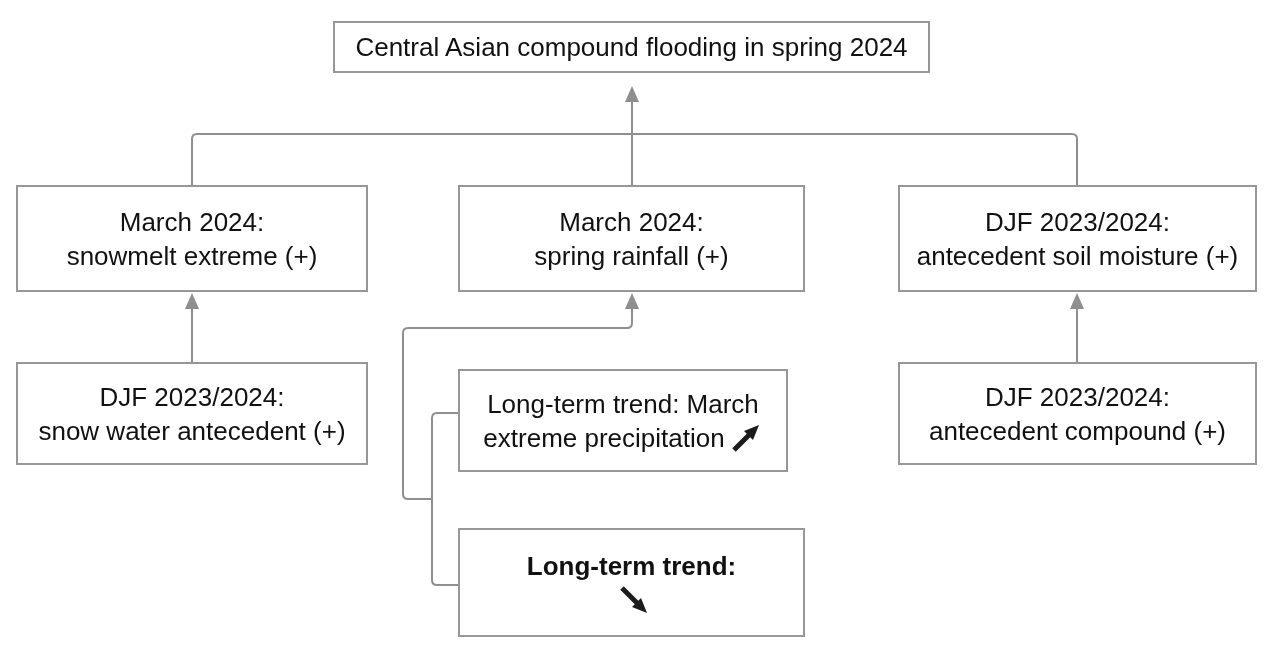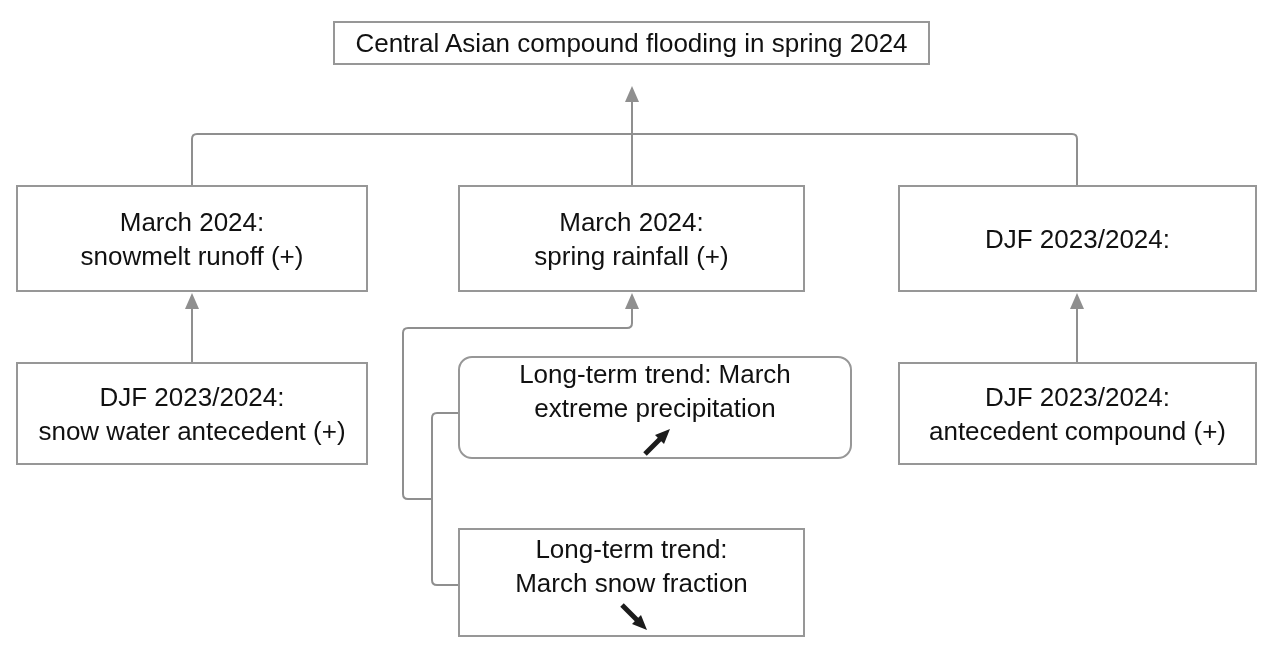--- a/index.html
+++ b/index.html
@@ -43,44 +43,42 @@
     align-items: center;
     justify-content: center;
     text-align: center;
     font-size: 26px;
     line-height: 34px;
     color: var(--text);
   }
   .node .line { white-space: nowrap; }
   .node .line-with-icon {
     display: flex;
-    align-items: center;
     justify-content: center;
     white-space: nowrap;
-    flex-direction: column;
   }
   .trend-icon {
     display: inline-block;
     width: 34px;
     height: 34px;
     margin-left: 4px;
   }
   .trend-icon svg { display: block; }
   .trend-icon .shaft { stroke: var(--trend-arrow); stroke-width: 5; fill: none; }
   .trend-icon .head { fill: var(--trend-arrow); }
 
   
-  .box-flooding        { left: 333px; top: 21px;  width: 597px; height: 44px;  }
+  .box-flooding        { left: 333px; top: 21px;  width: 597px; height: 52px;  }
   .box-snowmelt        { left: 16px;  top: 185px; width: 352px; height: 107px; }
   .box-rainfall        { left: 458px; top: 185px; width: 347px; height: 107px; }
   .box-soil-moisture   { left: 898px; top: 185px; width: 359px; height: 107px; }
   .box-swe             { left: 16px;  top: 362px; width: 352px; height: 103px; }
-  .box-precip-trend    { left: 458px; top: 356px; width: 394px; height: 103px; border-radius: 14px; }
+  .box-precip-trend    { left: 458px; top: 369px; width: 330px; height: 103px; }
   .box-antecedent-rain { left: 898px; top: 362px; width: 359px; height: 103px; }
-  .box-snowfrac-trend  { left: 458px; top: 528px; width: 347px; height: 109px; }
+  .box-snowfrac-trend  { left: 458px; top: 528px; width: 347px; height: 109px; font-weight: bold; }
 </style>
 </head>
 <body>
 
 <div class="canvas">
 
   <svg class="connector-layer" viewBox="0 0 1269 656" xmlns="http://www.w3.org/2000/svg">
 
     <path d="M 192 185 L 192 139 Q 192 134 197 134 L 1072 134 Q 1077 134 1077 139 L 1077 185"></path>
 
@@ -98,30 +96,31 @@
     <path d="M 432 499 L 408 499 Q 403 499 403 494 L 403 333 Q 403 328 408 328 L 627 328 Q 632 328 632 323 L 632 308"></path>
     <polygon points="625,309 639,309 632,293"></polygon>
   </svg>
 
   <div class="node box-flooding">
     <span class="line">Central Asian compound flooding in spring 2024</span>
   </div>
 
   <div class="node box-snowmelt">
     <span class="line">March 2024:</span>
-    <span class="line">snowmelt runoff (+)</span>
+    <span class="line">snowmelt extreme (+)</span>
   </div>
 
   <div class="node box-rainfall">
     <span class="line">March 2024:</span>
     <span class="line">spring rainfall (+)</span>
   </div>
 
   <div class="node box-soil-moisture">
     <span class="line">DJF 2023/2024:</span>
+    <span class="line">antecedent soil moisture (+)</span>
   </div>
 
   <div class="node box-swe">
     <span class="line">DJF 2023/2024:</span>
     <span class="line">snow water antecedent (+)</span>
   </div>
 
   <div class="node box-precip-trend">
     <span class="line">Long-term trend: March</span>
     <span class="line-with-icon">
@@ -136,21 +135,20 @@
   </div>
 
   <div class="node box-antecedent-rain">
     <span class="line">DJF 2023/2024:</span>
     <span class="line">antecedent compound (+)</span>
   </div>
 
   <div class="node box-snowfrac-trend">
     <span class="line">Long-term trend:</span>
     <span class="line-with-icon">
-      <span>March snow fraction</span>
       <span class="trend-icon">
         <svg viewBox="0 0 34 34" width="34" height="34">
           <path class="shaft" d="M 5 5 L 20 20"></path>
           <polygon class="head" points="30,30 24,15 15,24"></polygon>
         </svg>
       </span>
     </span>
   </div>
 
 </div>

